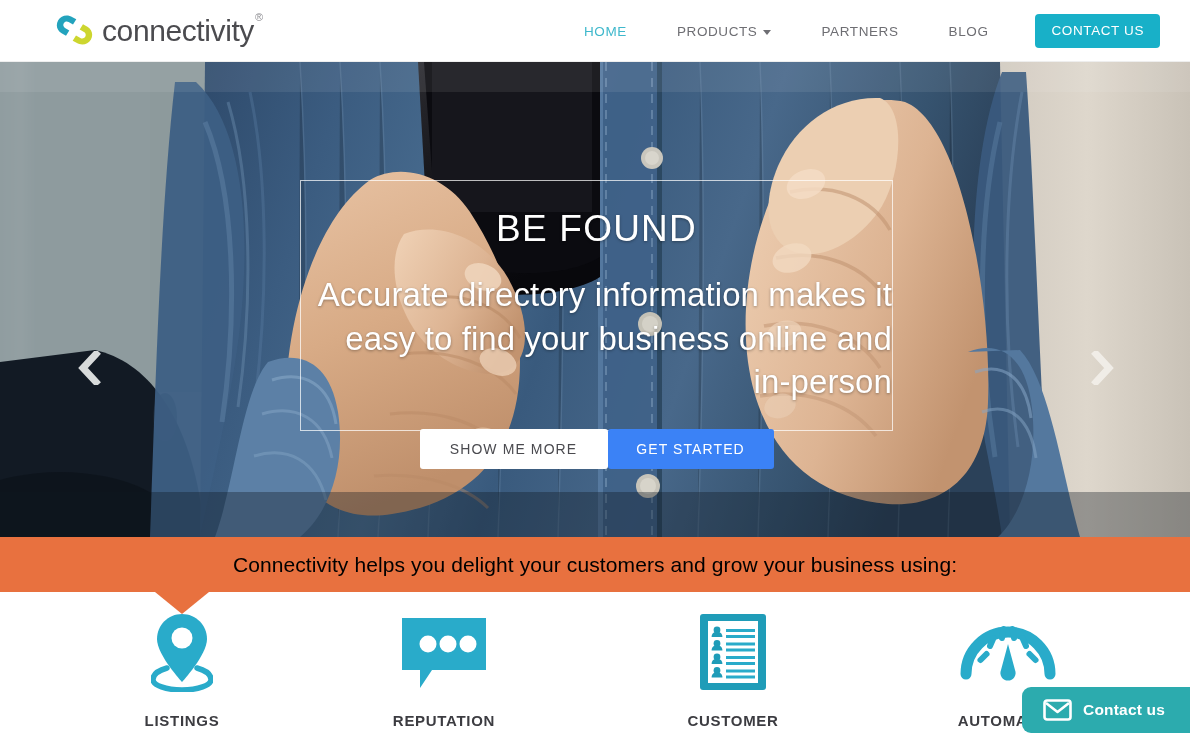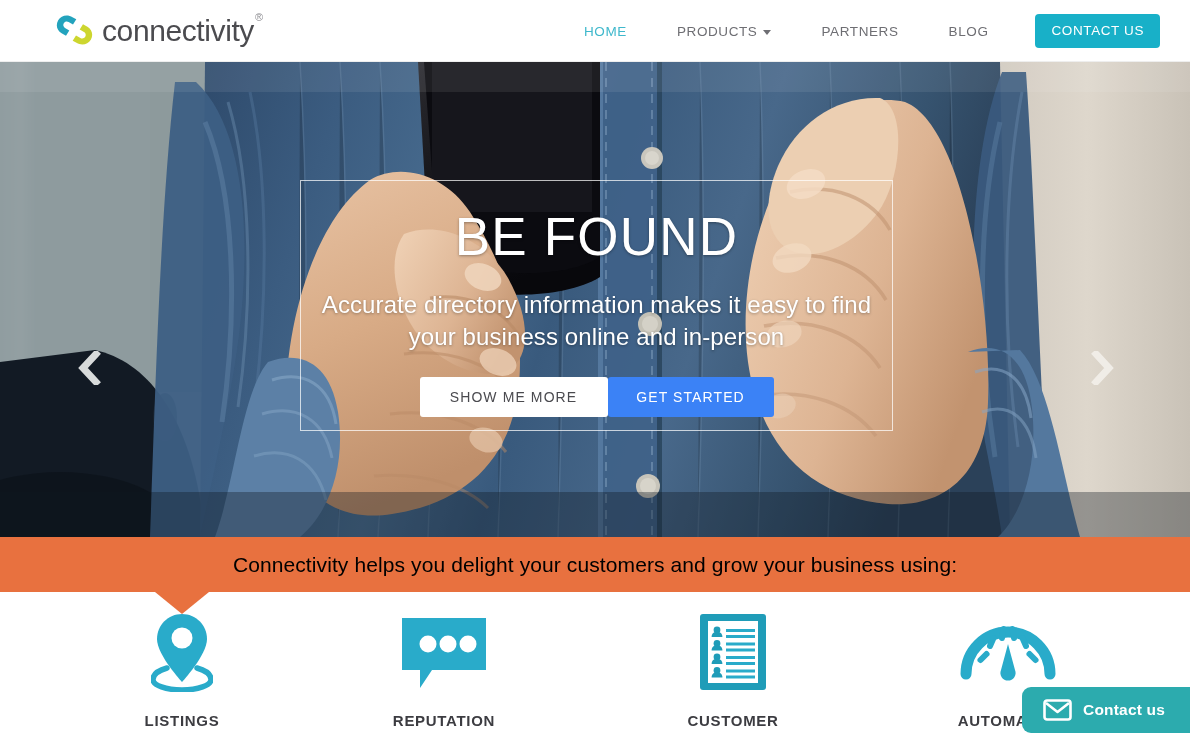--- a/index.html
+++ b/index.html
@@ -68,27 +68,27 @@
   .arrow svg { display:block; }
 
   #hero-box {
     position:absolute; left:300px; top:118px; width:593px; height:251px;
     border:1px solid rgba(255,255,255,0.72);
     z-index:10;
     display:flex; flex-direction:column; align-items:center;
   }
   #hero-title {
     margin-top:29px;
-    font-size:53px; color:#ffffff; letter-spacing:1.2px;
+    font-size:37px; color:#ffffff; letter-spacing:1.2px;
     font-weight:400; line-height:1;
     text-shadow:0 1px 3px rgba(0,0,0,0.35);
   }
   #hero-sub {
-    margin-top:26px; text-align:center;
-    font-size:24px; color:#ffffff; line-height:1.32;
+    margin-top:26px; text-align:right;
+    font-size:33px; color:#ffffff; line-height:1.32;
     font-weight:300; letter-spacing:0.1px;
     text-shadow:0 1px 3px rgba(0,0,0,0.35);
   }
   #hero-btns { margin-top:25px; display:flex; gap:0; }
   .hero-btn {
     font-size:14px; letter-spacing:1.1px; border:none;
     border-radius:3px; cursor:pointer; font-family:inherit;
     padding:12px 0; text-align:center;
   }
   #btn-show { background:#ffffff; color:#4a4a4f; width:188px; }

